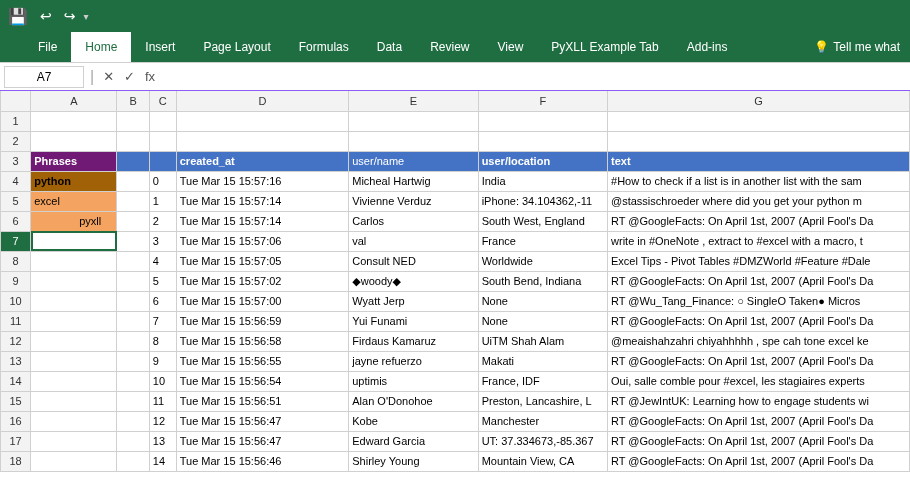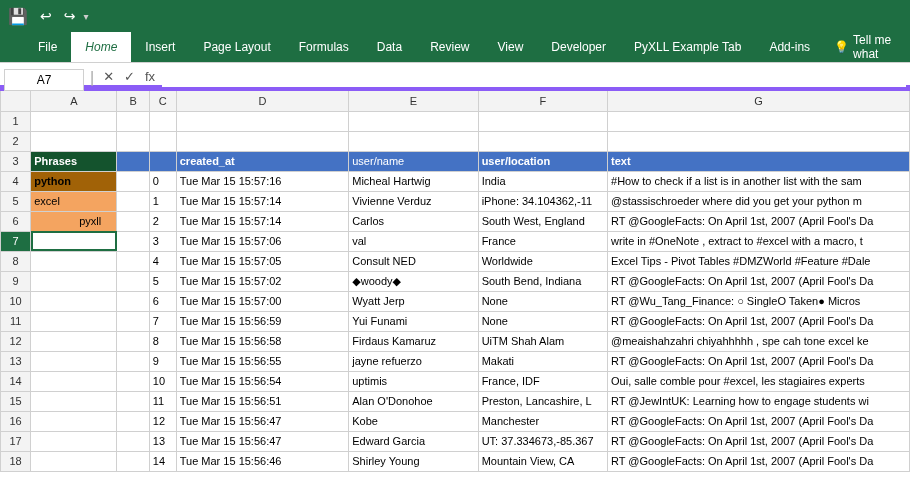--- a/index.html
+++ b/index.html
@@ -33,37 +33,37 @@
     }
     .ribbon-tab {
       color: #fff;
       padding: 0 14px;
       display: flex;
       align-items: center;
       cursor: pointer;
       font-size: 12px;
       white-space: nowrap;
     }
-    .ribbon-tab.active { background: #fff; color: #1e6e42; font-style: italic; }
+    .ribbon-tab.active { background: #fff; color: #1e6e42; }
     .tell-me {
       margin-left: auto;
       display: flex;
       align-items: center;
       color: #fff;
       padding: 0 10px;
       font-size: 12px;
       gap: 4px;
     }
 
     
     #formula-bar {
       display: flex;
-      align-items: flex-start;
+      align-items: center;
       height: 28px;
-      border-bottom: 6px solid #8b5cf6;
+      border-bottom: 1px solid #8b5cf6;
       background: #fff;
       padding: 6px 4px;
       gap: 4px;
     }
     #name-box {
       width: 80px;
       border: 1px solid #d0d0d0;
       padding: 2px 4px;
       font-size: 12px;
       text-align: center;
@@ -169,21 +169,20 @@
   <div id="ribbon-tabs">
 
     <div class="ribbon-tab">File</div>
       <div class="ribbon-tab active">Home</div>
       <div class="ribbon-tab">Insert</div>
       <div class="ribbon-tab">Page Layout</div>
       <div class="ribbon-tab">Formulas</div>
       <div class="ribbon-tab">Data</div>
       <div class="ribbon-tab">Review</div>
       <div class="ribbon-tab">View</div>
-      <div class="ribbon-tab">Developer</div>
       <div class="ribbon-tab">PyXLL Example Tab</div>
       <div class="ribbon-tab">Add-ins</div>
       <div class="tell-me">
       <span>💡</span>
       <span>Tell me what</span>
     </div>
   </div>
 </div>
 
 <div id="formula-bar">
@@ -237,21 +236,21 @@
             <td></td>
             <td></td>
             <td></td>
             <td></td>
             <td></td>
             <td></td>
             <td></td>
           </tr>
           <tr>
             <td class="row-num" style="background: rgb(243, 243, 243); color: rgb(51, 51, 51);">3</td>
-            <td class="header-cell" style="background: #14532d; color: rgb(255, 255, 255); font-weight: bold;">Phrases</td>
+            <td class="header-cell" style="background: #701a75; color: rgb(255, 255, 255); font-weight: bold;">Phrases</td>
             <td class="header-cell" style="background: rgb(68, 114, 196); color: rgb(255, 255, 255); font-weight: bold;"></td>
             <td class="header-cell" style="background: rgb(68, 114, 196); color: rgb(255, 255, 255); font-weight: bold;"></td>
             <td class="header-cell" style="background: rgb(68, 114, 196); color: rgb(255, 255, 255); font-weight: bold;">created_at</td>
             <td class="header-cell" style="background: rgb(68, 114, 196); color: rgb(255, 255, 255); font-weight: normal;">user/name</td>
             <td class="header-cell" style="background: rgb(68, 114, 196); color: rgb(255, 255, 255); font-weight: bold;">user/location</td>
             <td class="header-cell" style="background: rgb(68, 114, 196); color: rgb(255, 255, 255); font-weight: bold;">text</td>
           </tr>
           <tr>
             <td class="row-num">4</td>
             <td class="orange-cell" style="background: #a16207; color: rgb(0, 0, 0); font-weight: bold;">python</td>

